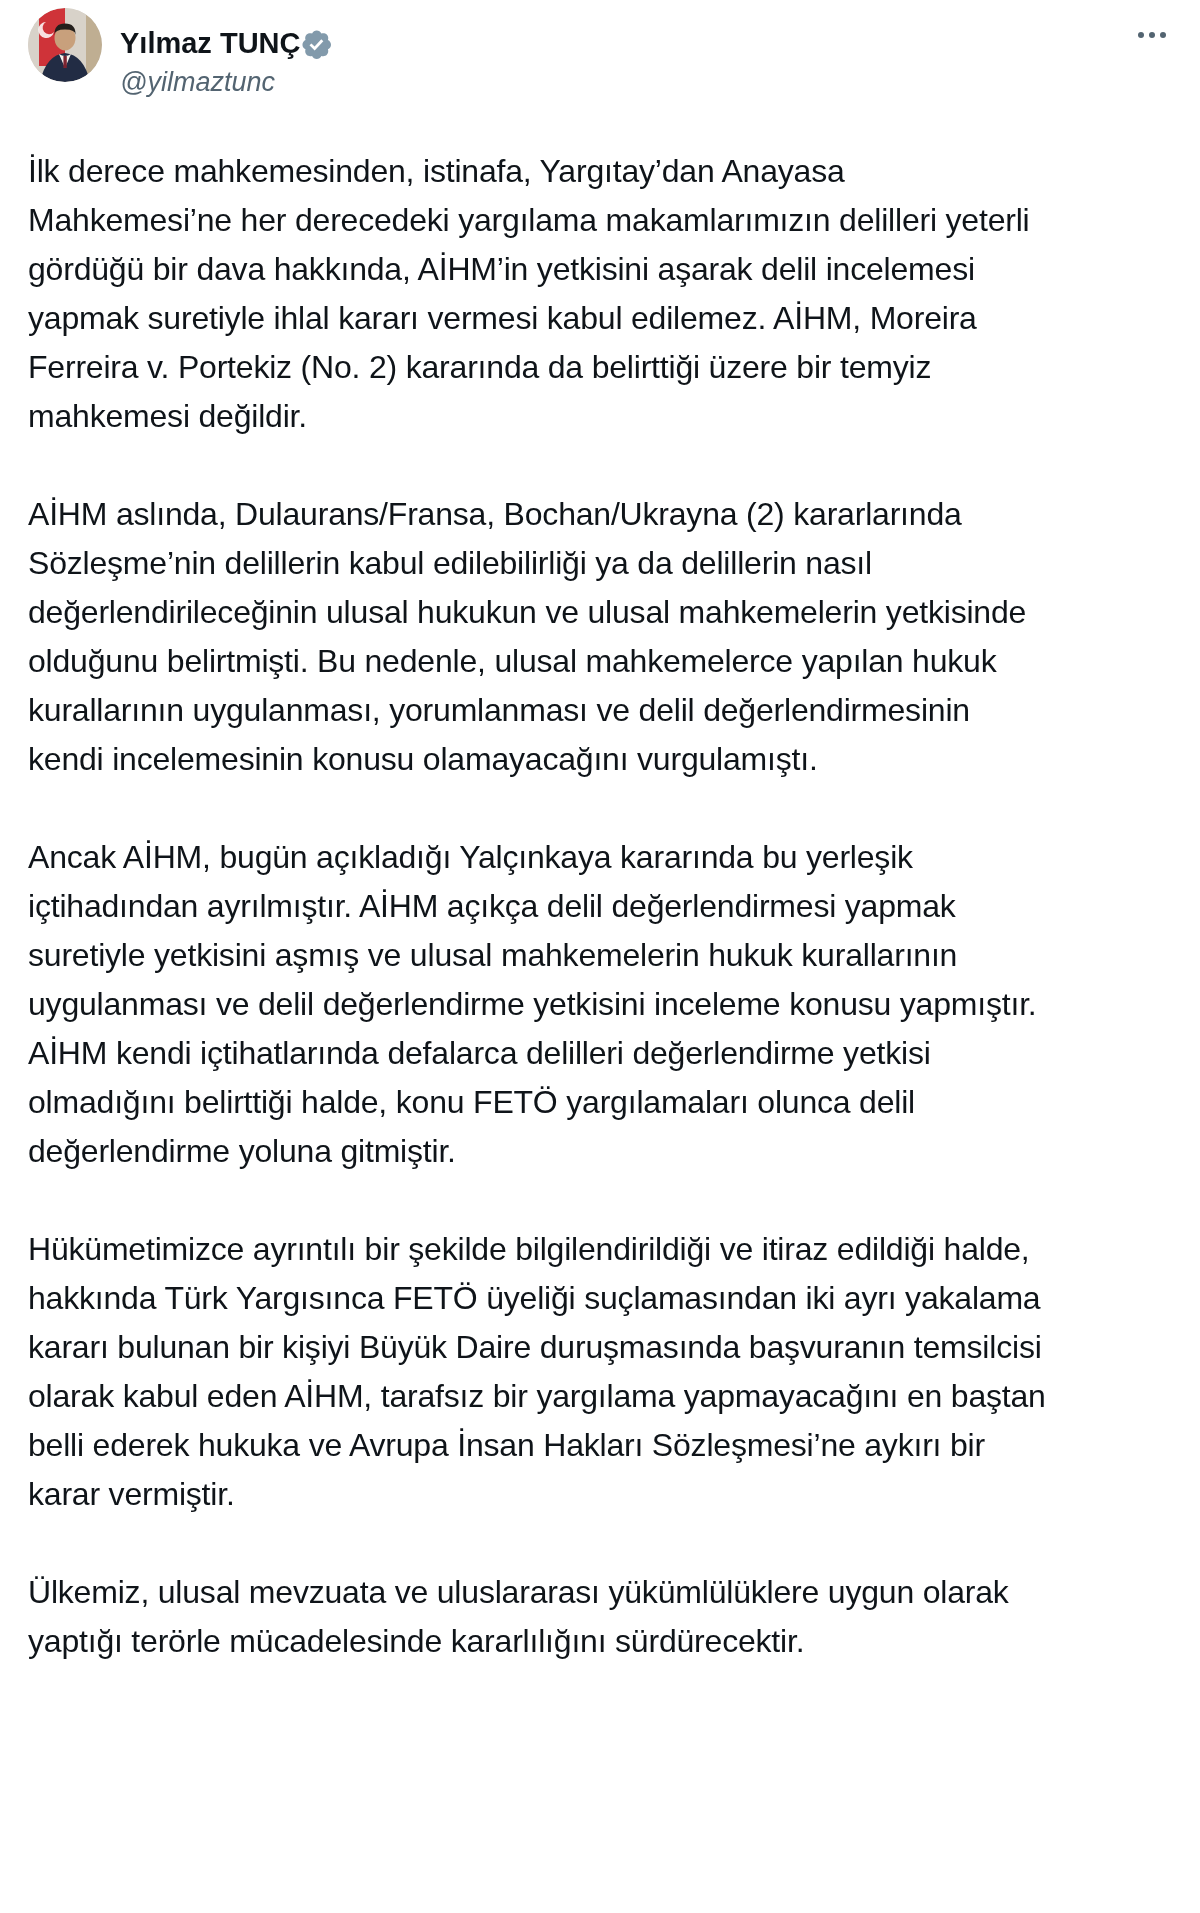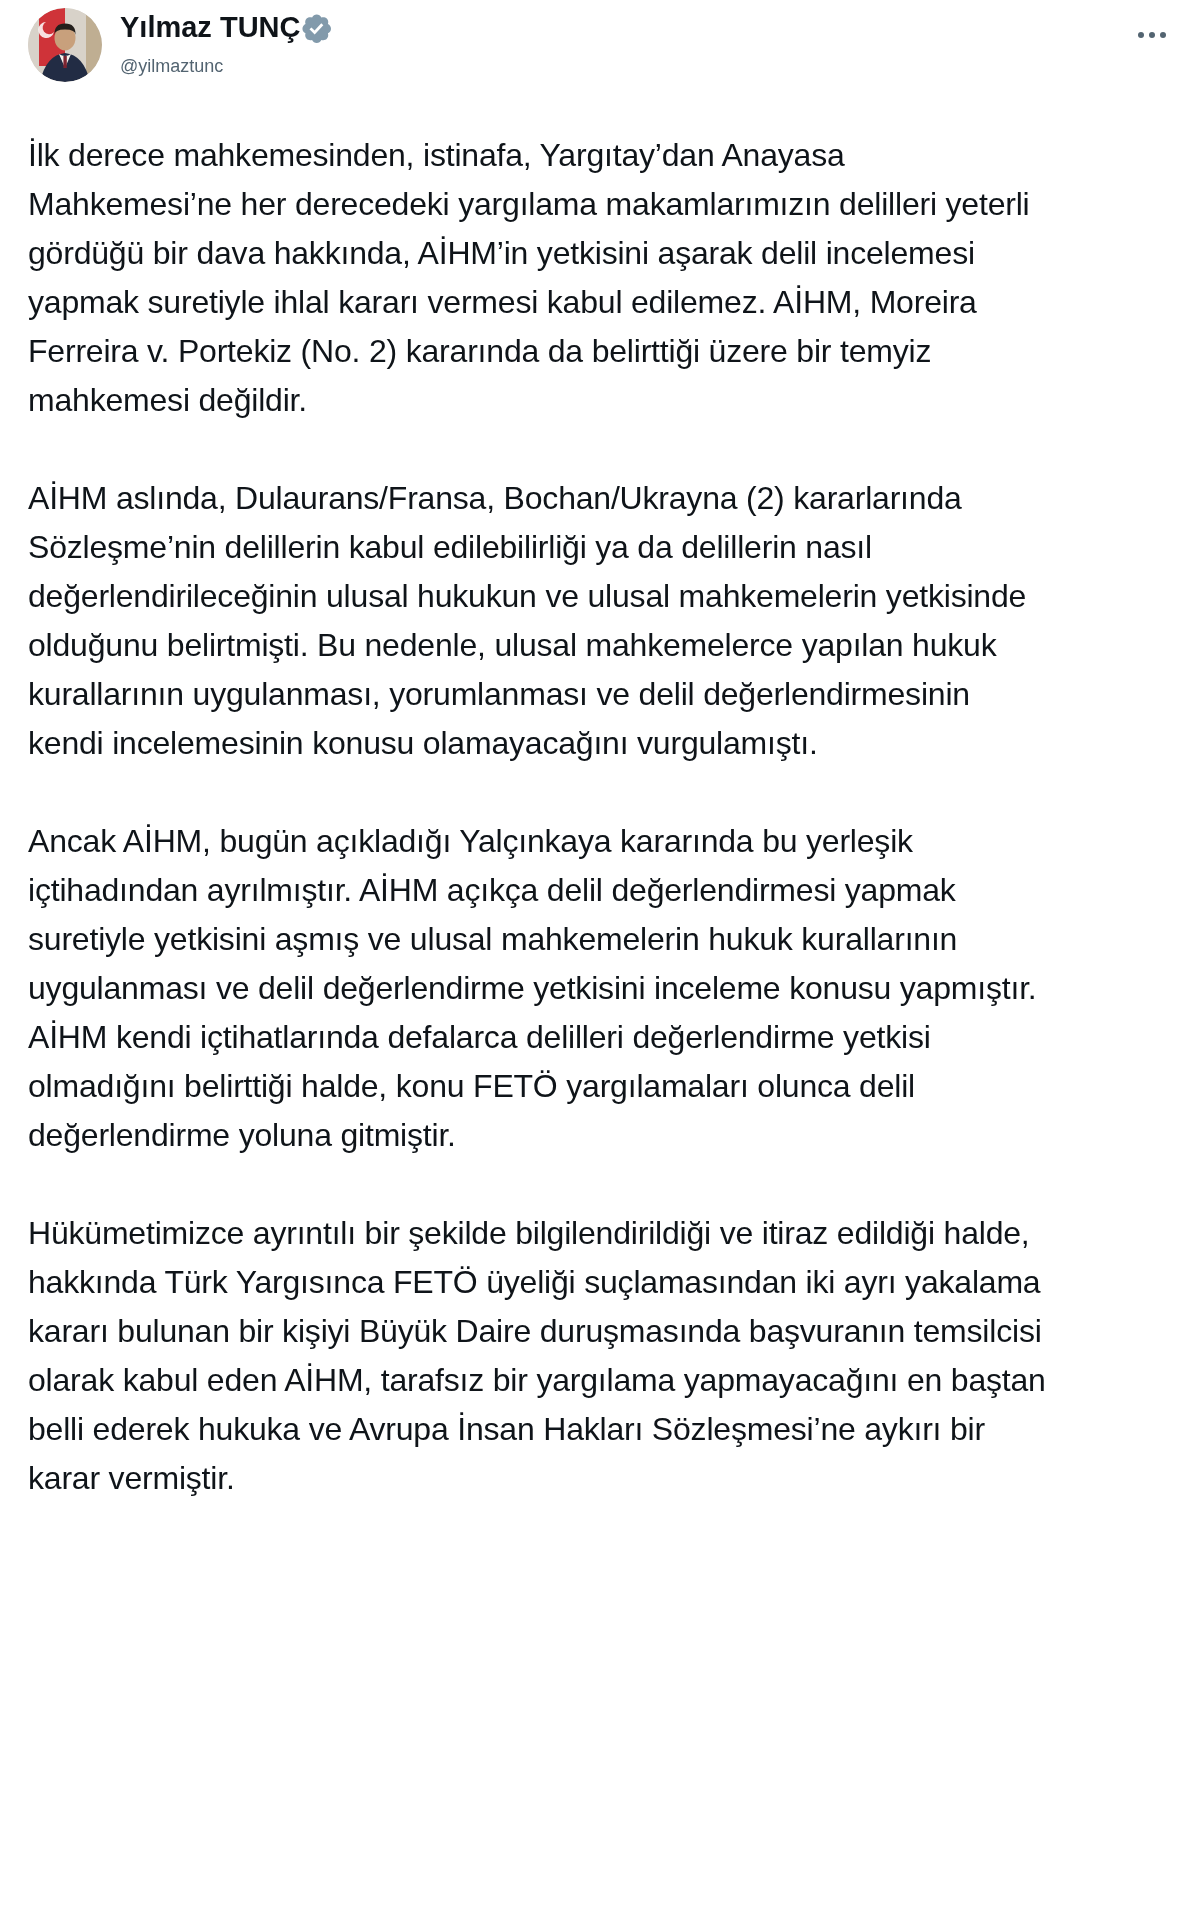--- a/index.html
+++ b/index.html
@@ -33,36 +33,38 @@
   }
   .avatar svg { display: block; width: 74px; height: 74px; }
   .id-block {
     margin-left: 18px;
     padding-top: 1px;
     min-width: 0;
   }
   .name-row {
     display: flex;
     align-items: center;
+    margin-top: 16px;
   }
   .display-name {
     font-weight: bold;
     font-size: 29px;
     line-height: 36px;
     color: #0f1419;
     cursor: pointer;
   }
   .badge { display: inline-flex; }
   .badge svg { width: 31px; height: 31px; display: block; }
   .handle {
-    font-size: 18px;
+    font-size: 27px;
     line-height: 32px;
     color: #536471;
     margin-top: 5px;
     cursor: pointer;
+    font-style: italic;
   }
   .more-menu {
     margin-left: auto;
     display: flex;
     gap: 5px;
     padding: 24px 6px 10px 10px;
     cursor: pointer;
     align-items: center;
   }
   .more-menu .dot {
@@ -153,19 +155,21 @@
 uygulanması ve delil değerlendirme yetkisini inceleme konusu yapmıştır.
 AİHM kendi içtihatlarında defalarca delilleri değerlendirme yetkisi
 olmadığını belirttiği halde, konu FETÖ yargılamaları olunca delil
 değerlendirme yoluna gitmiştir.</p>
     <p>Hükümetimizce ayrıntılı bir şekilde bilgilendirildiği ve itiraz edildiği halde,
 hakkında Türk Yargısınca FETÖ üyeliği suçlamasından iki ayrı yakalama
 kararı bulunan bir kişiyi Büyük Daire duruşmasında başvuranın temsilcisi
 olarak kabul eden AİHM, tarafsız bir yargılama yapmayacağını en baştan
 belli ederek hukuka ve Avrupa İnsan Hakları Sözleşmesi’ne aykırı bir
 karar vermiştir.</p>
+    <p>Ülkemiz, ulusal mevzuata ve uluslararası yükümlülüklere uygun olarak
+yaptığı terörle mücadelesinde kararlılığını sürdürecektir.</p>
   </div>
 
   <div class="tweet-meta">
     
   </div>
 
 </div>
 
 </body></html>

